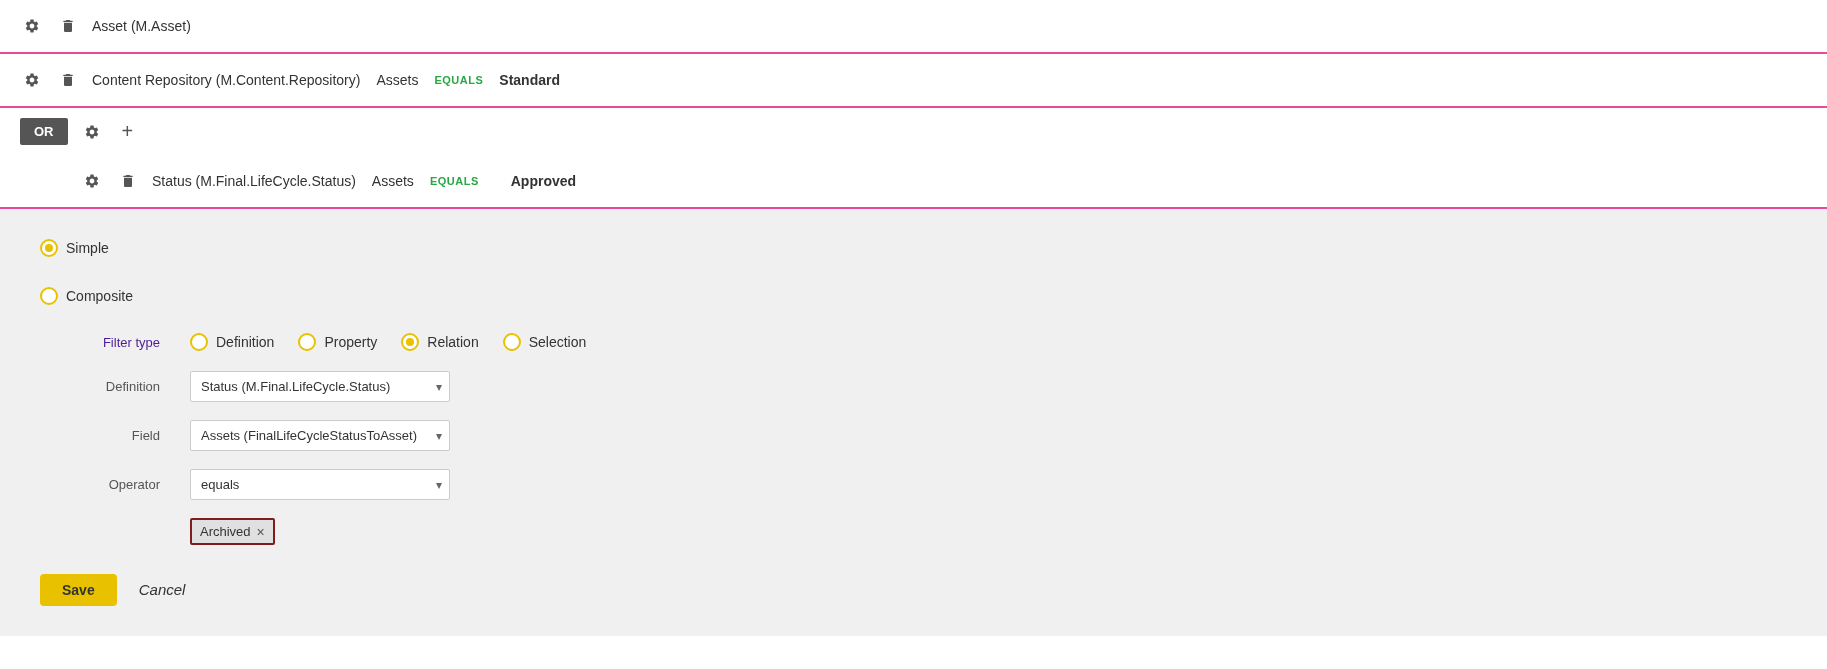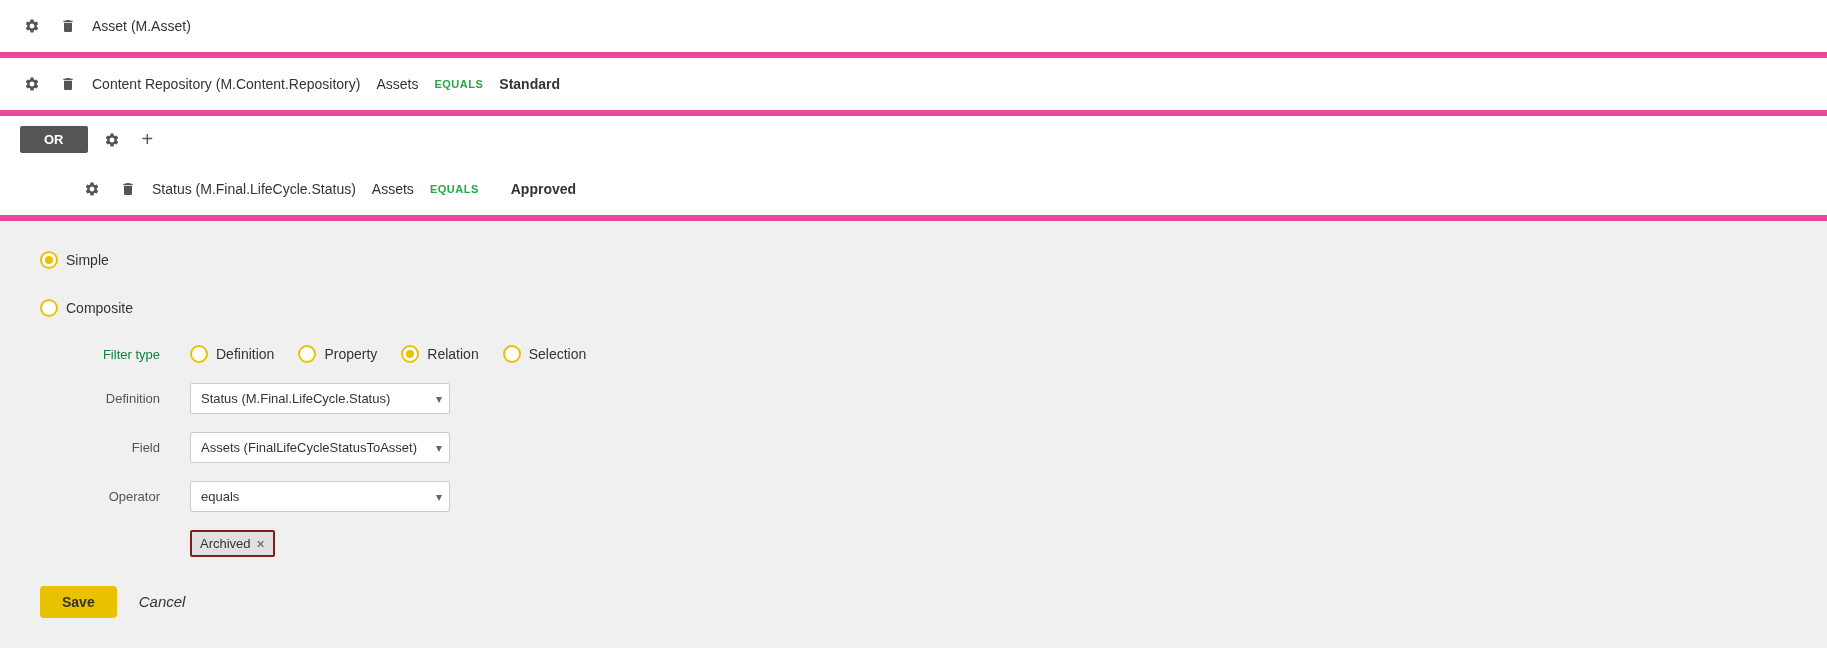--- a/index.html
+++ b/index.html
@@ -2,21 +2,21 @@
 <html><head>
   <meta charset="utf-8">
   <style>
     * { box-sizing: border-box; margin: 0; padding: 0; }
     body { font-family: 'Segoe UI', Arial, sans-serif; font-size: 14px; background: #fff; color: #333; width: 1827px; min-height: 669px; }
 
     .row {
       display: flex;
       align-items: center;
       padding: 14px 20px;
-      border-bottom: 6px solid #ec4899;
+      border-bottom: 2px solid #ec4899;
       gap: 12px;
     }
 
     .icon-btn {
       background: none;
       border: none;
       cursor: pointer;
       padding: 4px;
       color: #555;
       font-size: 16px;
@@ -43,21 +43,21 @@
       align-items: center;
       padding: 10px 20px;
       gap: 12px;
       background: #fff;
     }
 
     .or-btn {
       background: #555;
       color: #fff;
       border: none;
-      padding: 6px 24px;
+      padding: 6px 14px;
       font-size: 13px;
       font-weight: 600;
       cursor: pointer;
       border-radius: 2px;
     }
 
     .add-btn {
       background: none;
       border: none;
       cursor: pointer;
@@ -115,21 +115,21 @@
       display: flex;
       align-items: center;
       margin-bottom: 20px;
       gap: 0;
     }
 
     .filter-label {
       width: 120px;
       text-align: right;
       margin-right: 30px;
-      color: #15803d;
+      color: #4c1d95;
       font-size: 13px;
     }
 
     .filter-type-options {
       display: flex;
       gap: 24px;
       align-items: center;
     }
 
     .field-row {

